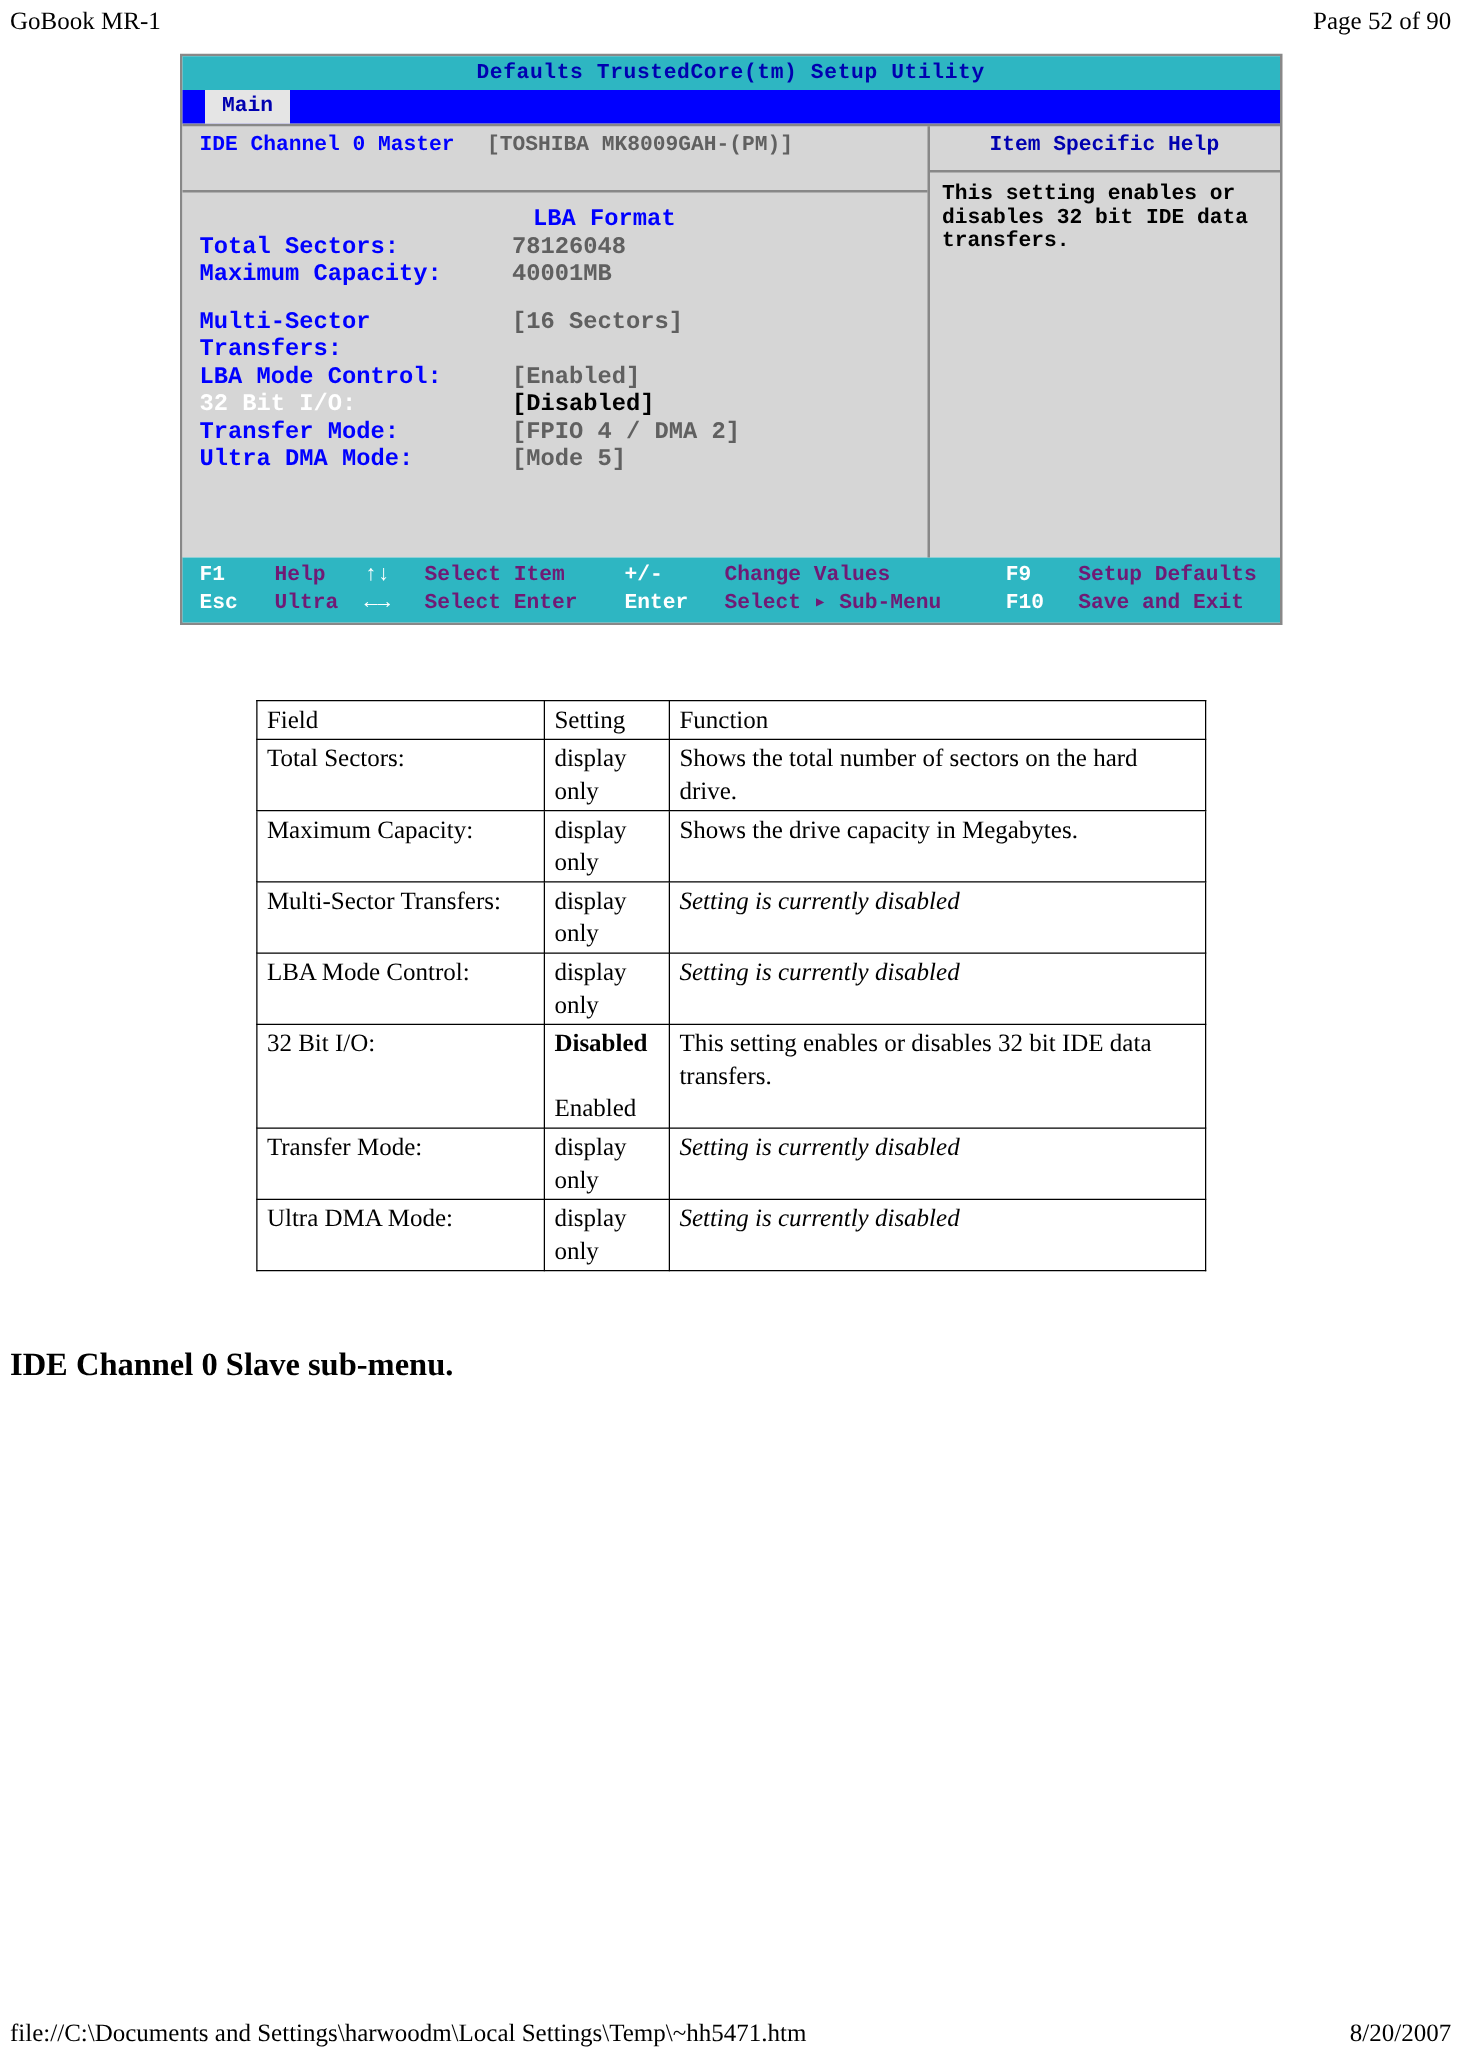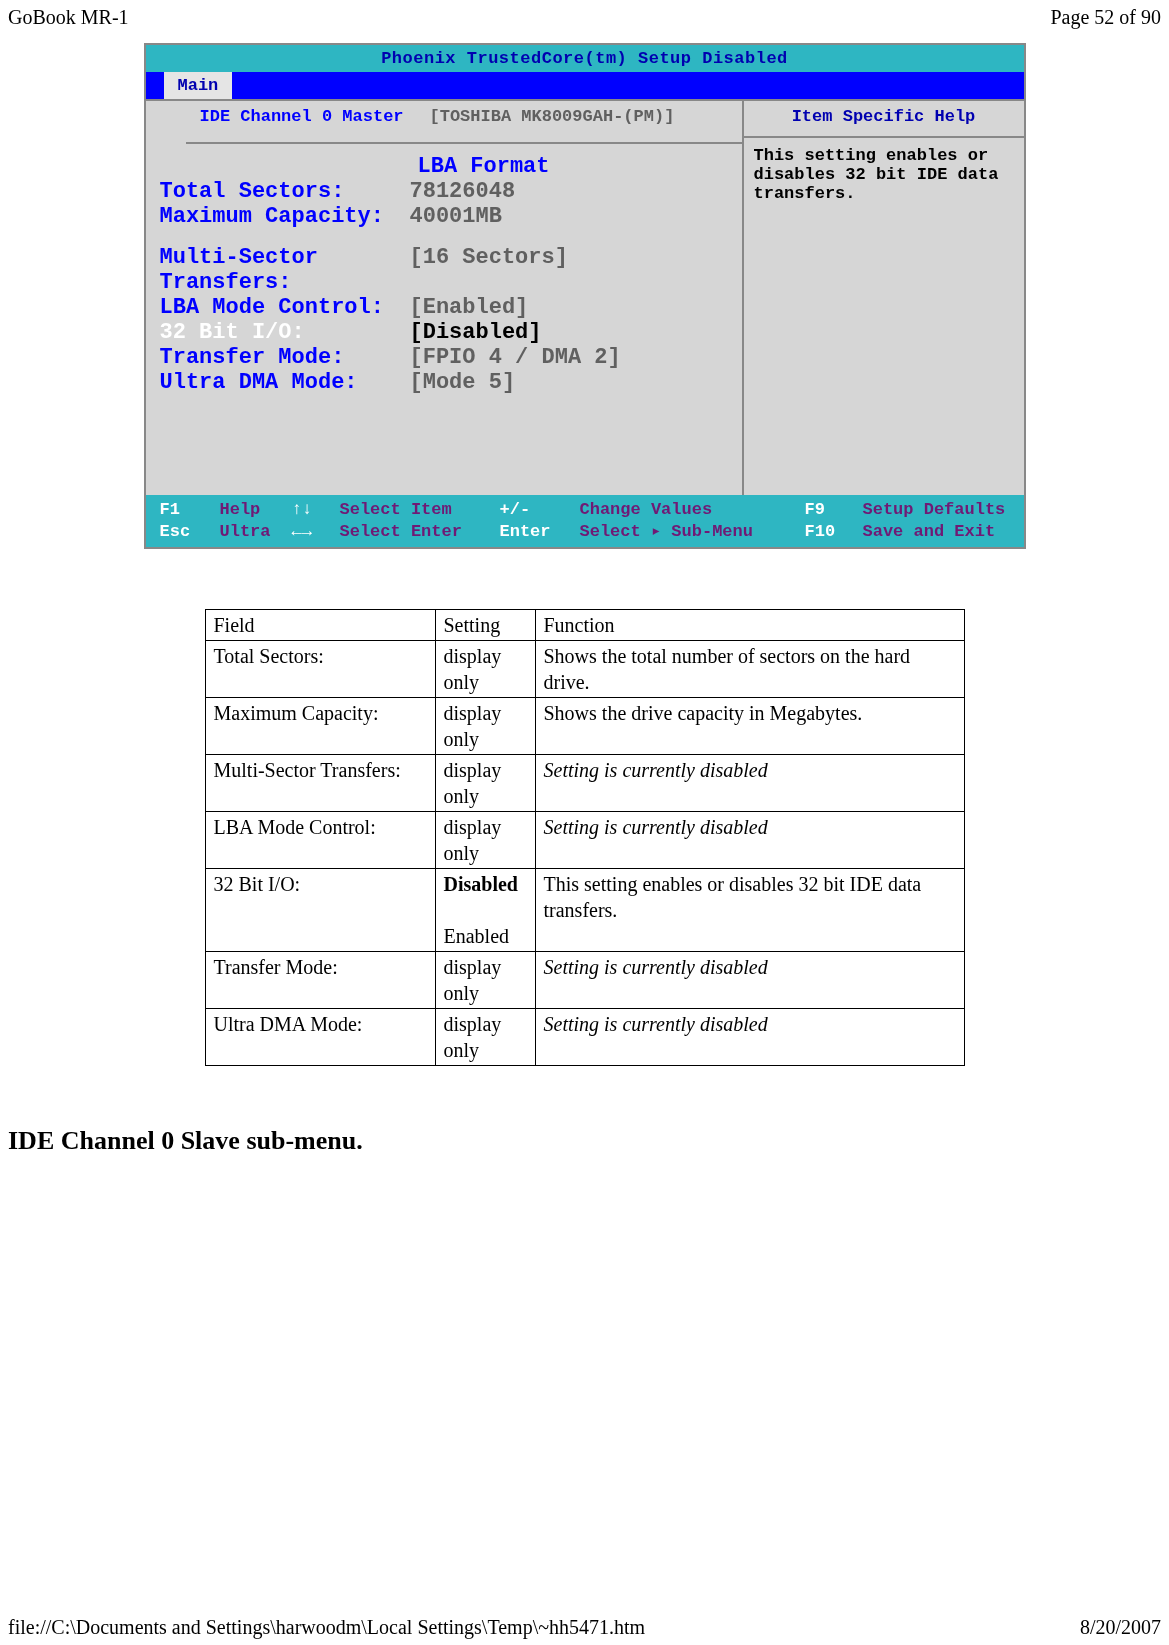--- a/index.html
+++ b/index.html
@@ -60,40 +60,39 @@
     }
     .bios-right {
       width: 280px;
     }
     .bios-row-top {
       display: flex;
       font-family: "Courier New", monospace;
       font-weight: bold;
       font-size: 17px;
       color: #0000ff;
-      padding: 6px 14px 16px 14px;
+      padding: 6px 14px 26px 14px;
       border-bottom: 2px solid #888;
-      margin-left: 40px;
     }
     .bios-row-top .label { flex: 0 0 230px; }
     .bios-row-top .value { color: #606060; }
     .bios-help-head {
       font-family: "Courier New", monospace;
       font-weight: bold;
       font-size: 17px;
       color: #0000b0;
       text-align: center;
       padding: 6px 0 10px 0;
       border-bottom: 2px solid #888;
     }
     .bios-panel-left {
       font-family: "Courier New", monospace;
       font-weight: bold;
-      font-size: 22px;
-      padding: 10px 14px 100px 14px;
+      font-size: 19px;
+      padding: 10px 14px 68px 14px;
     }
     .lba-header { color: #0000ff; text-align: center; padding-left: 80px; }
     .fld-line { display: flex; }
     .fld-line .k { color: #0000ff; flex: 0 0 250px; }
     .fld-line .v { color: #606060; }
     .fld-line.sel .k { color: #ffffff; }
     .fld-line.sel .v { color: #000; font-weight: bold; }
     .bios-help-body {
       font-family: "Courier New", monospace;
       font-weight: bold;
@@ -157,21 +156,21 @@
   </style>
 </head>
 <body>
 
 <div class="header-bar">
   <span>GoBook MR-1</span>
   <span>Page 52 of 90</span>
 </div>
 
 <div class="bios-container">
-  <div class="bios-titlebar">Phoenix TrustedCore(tm) Setup Disabled</div>
+  <div class="bios-titlebar">Defaults TrustedCore(tm) Setup Utility</div>
   <div class="bios-menubar">
     <span class="bios-tab">Main</span>
   </div>
   <div class="bios-body">
     <div class="bios-left">
       <div class="bios-row-top">
         <span class="label">IDE Channel 0 Master</span>
         <span class="value">[TOSHIBA MK8009GAH-(PM)]</span>
       </div>
       <div class="bios-panel-left">

